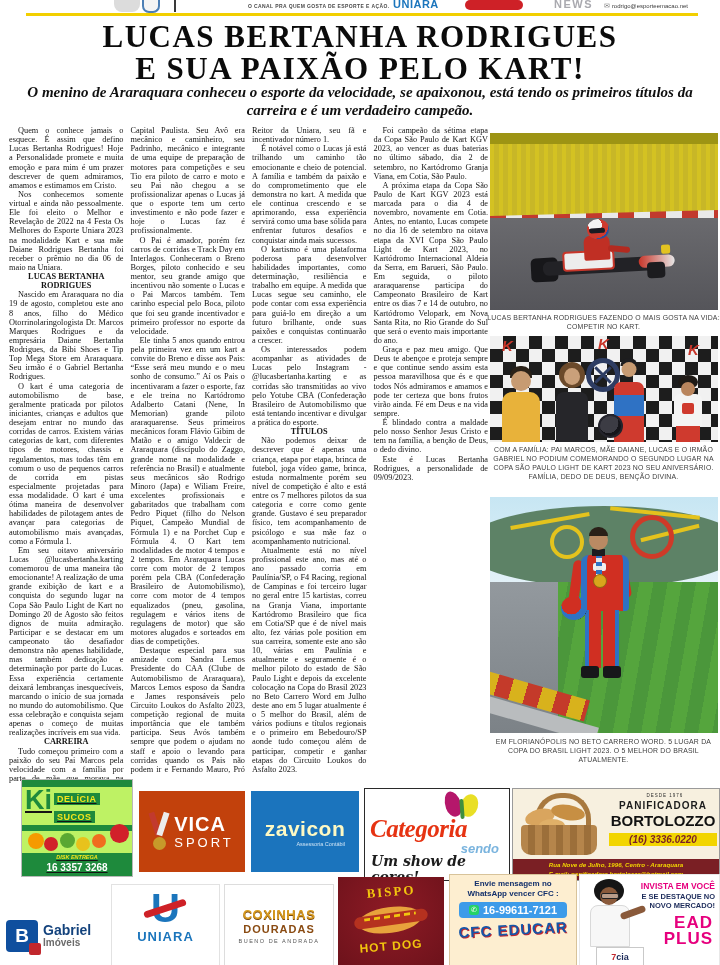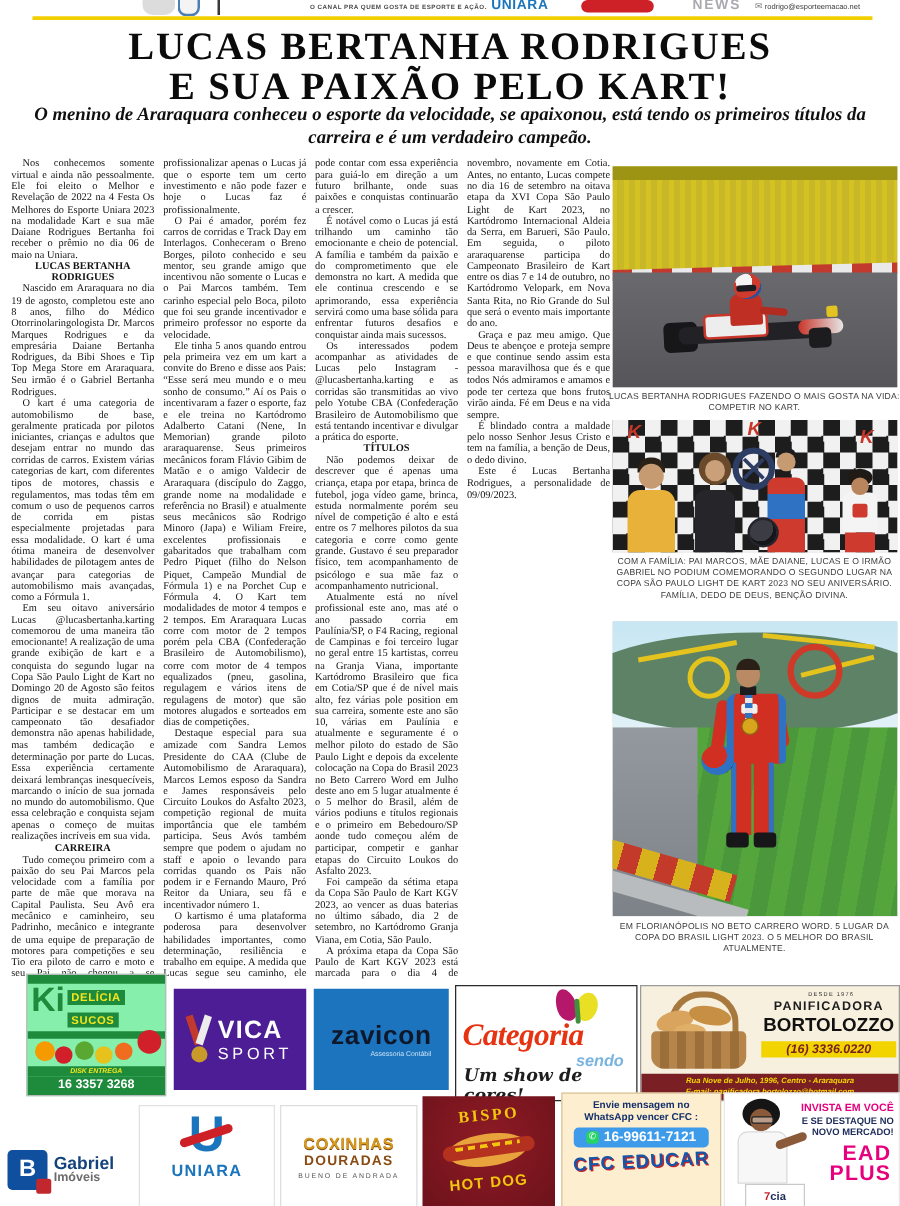--- a/index.html
+++ b/index.html
@@ -126,44 +126,44 @@
   .boy .helm{position:absolute;left:-2px;top:66px;width:26px;height:24px;border-radius:50%;
       background:radial-gradient(circle at 40% 35%,#d02f22 0 45%,#2f72c4 46% 75%,#1c1c22 76%);}
   .boy .leg-l{position:absolute;left:22px;top:80px;width:12px;height:58px;background:#d02f22;border-left:4px solid #2f72c4;}
   .boy .leg-r{position:absolute;left:40px;top:80px;width:12px;height:58px;background:#d02f22;border-right:4px solid #2f72c4;}
   .boy .boot-l{position:absolute;left:18px;top:136px;width:18px;height:12px;background:#17171a;border-radius:3px;}
   .boy .boot-r{position:absolute;left:40px;top:136px;width:18px;height:12px;background:#17171a;border-radius:3px;}
 
   
   .ad{position:absolute;overflow:hidden;font-family:"Liberation Sans",sans-serif;}
   
-  #ad-ki{left:21px;top:779px;width:110px;height:96px;background:#86efac;border:1px solid #b9b9b9;}
+  #ad-ki{left:21px;top:779px;width:110px;height:96px;background:#bef264;border:1px solid #b9b9b9;text-decoration:underline;}
   .ki-strip{height:7px;background:#1e8a3c;}
   .ki-row{display:flex;align-items:flex-start;padding:1px 3px 0 3px;gap:2px;}
   .ki-k{font-size:27px;font-weight:900;color:#1e8a3c;line-height:.9;}
   .ki-chip{background:#1e8a3c;color:#f4e61c;font-weight:900;font-size:9px;padding:1px 3px;margin-top:1px;letter-spacing:.5px;}
   .ki-strip2{height:6px;background:#1e8a3c;margin-top:1px;}
   .ki-fruits{position:relative;height:22px;}
   .fruit{position:absolute;border-radius:50%;}
   .ki-badge{position:absolute;right:3px;top:44px;width:19px;height:19px;border-radius:50%;background:#d1202a;}
   .ki-dlv{background:#1e8a3c;color:#f4e61c;font-style:italic;font-weight:700;font-size:5.5px;text-align:center;padding:1px 0;}
   .ki-ph{background:#1e8a3c;color:#fff;font-weight:900;text-align:center;font-size:10px;line-height:1.15;padding:1px 0 2px 0;}
   .ki-ph .small{font-size:8px;}
   
-  #ad-vica{left:139px;top:791px;width:106px;height:81px;background:#4c1d95;display:flex;align-items:center;justify-content:center;gap:6px;}
+  #ad-vica{left:139px;top:791px;width:106px;height:81px;background:#c2410c;display:flex;align-items:center;justify-content:center;gap:6px;}
   .vica-medal{position:relative;width:18px;height:40px;}
   .vica-rib-l{position:absolute;left:2px;top:0;width:6px;height:24px;background:#c23a2e;transform:rotate(-18deg);}
   .vica-rib-r{position:absolute;right:2px;top:0;width:6px;height:24px;background:#ececec;transform:rotate(18deg);}
   .vica-circ{position:absolute;left:3px;bottom:2px;width:13px;height:13px;border-radius:50%;background:#c79a2a;}
   .vica-txt{color:#fff;line-height:1;}
   .vica-l1{font-size:20px;font-weight:900;letter-spacing:1px;}
   .vica-l2{font-size:13px;font-weight:400;letter-spacing:3px;margin-top:2px;}
   
   #ad-zav{left:251px;top:791px;width:108px;height:81px;background:#1b74bd;display:flex;flex-direction:column;align-items:center;justify-content:center;}
-  .zav-name{color:#0f172a;font-weight:800;font-size:21px;letter-spacing:.5px;}
+  .zav-name{color:#fef9c3;font-weight:800;font-size:21px;letter-spacing:.5px;}
   .zav-sub{color:#cfe4f5;font-size:5.5px;align-self:flex-end;margin-right:14px;}
   
   #ad-aqua{left:364px;top:788px;width:144px;height:91px;background:#fff;border:1px solid #2a2a2a;}
   .aq-wing1{position:absolute;right:48px;top:2px;width:16px;height:26px;background:#b5176b;border-radius:60% 60% 60% 60%/70% 70% 50% 50%;transform:rotate(-18deg);}
   .aq-wing2b{position:absolute;right:31px;top:5px;width:17px;height:23px;background:#e9df25;border-radius:60%;transform:rotate(16deg);}
   .aq-body{position:absolute;right:45px;top:10px;width:4px;height:20px;background:#3f8f3f;border-radius:3px;transform:rotate(-4deg);}
   .aq-name{position:absolute;left:5px;top:26px;font-family:"Liberation Serif",serif;font-weight:900;font-style:italic;font-size:25px;color:#e63312;letter-spacing:-.5px;}
   .aq-sub{position:absolute;right:10px;top:52px;font-style:italic;font-weight:800;font-size:13px;color:#7ab4de;}
   .aq-slogan{position:absolute;left:6px;top:64px;font-family:"DejaVu Serif",serif;font-style:italic;font-weight:700;font-size:14px;color:#1d1d1d;}
   
@@ -250,32 +250,33 @@
   </div>
   <div class="rule-yellow"></div>
 
   <div class="headline">
     <div>LUCAS BERTANHA RODRIGUES</div>
     <div>E SUA PAIXÃO PELO KART!</div>
   </div>
   <div class="deck">O menino de Araraquara conheceu o esporte da velocidade, se apaixonou, está tendo os primeiros títulos da carreira e é um verdadeiro campeão.</div>
 
   <div class="article">
+    <p class="ab p">Quem o conhece jamais o esquece. É assim que defino Lucas Bertanha Rodrigues! Hoje a Personalidade promete e muita emoção e para mim é um prazer descrever de quem admiramos, amamos e estimamos em Cristo.</p>
     <p class="ab p">Nos conhecemos somente virtual e ainda não pessoalmente. Ele foi eleito o Melhor e Revelação de 2022 na 4 Festa Os Melhores do Esporte Uniara 2023 na modalidade Kart e sua mãe Daiane Rodrigues Bertanha foi receber o prêmio no dia 06 de maio na Uniara.</p>
     <p class="ab h">LUCAS BERTANHA RODRIGUES</p>
     <p class="ab p">Nascido em Araraquara no dia 19 de agosto, completou este ano 8 anos, filho do Médico Otorrinolaringologista Dr. Marcos Marques Rodrigues e da empresária Daiane Bertanha Rodrigues, da Bibi Shoes e Tip Top Mega Store em Araraquara. Seu irmão é o Gabriel Bertanha Rodrigues.</p>
     <p class="ab p">O kart é uma categoria de automobilismo de base, geralmente praticada por pilotos iniciantes, crianças e adultos que desejam entrar no mundo das corridas de carros. Existem várias categorias de kart, com diferentes tipos de motores, chassis e regulamentos, mas todas têm em comum o uso de pequenos carros de corrida em pistas especialmente projetadas para essa modalidade. O kart é uma ótima maneira de desenvolver habilidades de pilotagem antes de avançar para categorias de automobilismo mais avançadas, como a Fórmula 1.</p>
     <p class="ab p">Em seu oitavo aniversário Lucas @lucasbertanha.karting comemorou de uma maneira tão emocionante! A realização de uma grande exibição de kart e a conquista do segundo lugar na Copa São Paulo Light de Kart no Domingo 20 de Agosto são feitos dignos de muita admiração. Participar e se destacar em um campeonato tão desafiador demonstra não apenas habilidade, mas também dedicação e determinação por parte do Lucas. Essa experiência certamente deixará lembranças inesquecíveis, marcando o início de sua jornada no mundo do automobilismo. Que essa celebração e conquista sejam apenas o começo de muitas realizações incríveis em sua vida.</p>
     <p class="ab h">CARREIRA</p>
     <p class="ab p">Tudo começou primeiro com a paixão do seu Pai Marcos pela velocidade com a família por parte de mãe que morava na Capital Paulista. Seu Avô era mecânico e caminheiro, seu Padrinho, mecânico e integrante de uma equipe de preparação de motores para competições e seu Tio era piloto de carro e moto e seu Pai não chegou a se profissionalizar apenas o Lucas já que o esporte tem um certo investimento e não pode fazer e hoje o Lucas faz é profissionalmente.</p>
     <p class="ab p">O Pai é amador, porém fez carros de corridas e Track Day em Interlagos. Conheceram o Breno Borges, piloto conhecido e seu mentor, seu grande amigo que incentivou não somente o Lucas e o Pai Marcos também. Tem carinho especial pelo Boca, piloto que foi seu grande incentivador e primeiro professor no esporte da velocidade.</p>
     <p class="ab p">Ele tinha 5 anos quando entrou pela primeira vez em um kart a convite do Breno e disse aos Pais: “Esse será meu mundo e o meu sonho de consumo.” Aí os Pais o incentivaram a fazer o esporte, faz e ele treina no Kartódromo Adalberto Catani (Nene, In Memorian) grande piloto araraquarense. Seus primeiros mecânicos foram Flávio Gibim de Matão e o amigo Valdecir de Araraquara (discípulo do Zaggo, grande nome na modalidade e referência no Brasil) e atualmente seus mecânicos são Rodrigo Minoro (Japa) e Wiliam Freire, excelentes profissionais e gabaritados que trabalham com Pedro Piquet (filho do Nelson Piquet, Campeão Mundial de Fórmula 1) e na Porchet Cup e Fórmula 4. O Kart tem modalidades de motor 4 tempos e 2 tempos. Em Araraquara Lucas corre com motor de 2 tempos porém pela CBA (Confederação Brasileiro de Automobilismo), corre com motor de 4 tempos equalizados (pneu, gasolina, regulagem e vários itens de regulagens de motor) que são motores alugados e sorteados em dias de competições.</p>
     <p class="ab p">Destaque especial para sua amizade com Sandra Lemos Presidente do CAA (Clube de Automobilismo de Araraquara), Marcos Lemos esposo da Sandra e James responsáveis pelo Circuito Loukos do Asfalto 2023, competição regional de muita importância que ele também participa. Seus Avós também sempre que podem o ajudam no staff e apoio o levando para corridas quando os Pais não podem ir e Fernando Mauro, Pró Reitor da Uniara, seu fã e incentivador número 1.</p>
+    <p class="ab p">É notável como o Lucas já está trilhando um caminho tão emocionante e cheio de potencial. A família e também da paixão e do comprometimento que ele demonstra no kart. A medida que ele continua crescendo e se aprimorando, essa experiência servirá como uma base sólida para enfrentar futuros desafios e conquistar ainda mais sucessos.</p>
     <p class="ab p">O kartismo é uma plataforma poderosa para desenvolver habilidades importantes, como determinação, resiliência e trabalho em equipe. A medida que Lucas segue seu caminho, ele pode contar com essa experiência para guiá-lo em direção a um futuro brilhante, onde suas paixões e conquistas continuarão a crescer.</p>
-    <p class="ab p">É notável como o Lucas já está trilhando um caminho tão emocionante e cheio de potencial. A família e também da paixão e do comprometimento que ele demonstra no kart. A medida que ele continua crescendo e se aprimorando, essa experiência servirá como uma base sólida para enfrentar futuros desafios e conquistar ainda mais sucessos.</p>
     <p class="ab p">Os interessados podem acompanhar as atividades de Lucas pelo Instagram - @lucasbertanha.karting e as corridas são transmitidas ao vivo pelo Yotube CBA (Confederação Brasileiro de Automobilismo que está tentando incentivar e divulgar a prática do esporte.</p>
     <p class="ab h">TÍTULOS</p>
     <p class="ab p">Não podemos deixar de descrever que é apenas uma criança, etapa por etapa, brinca de futebol, joga vídeo game, brinca, estuda normalmente porém seu nível de competição é alto e está entre os 7 melhores pilotos da sua categoria e corre como gente grande. Gustavo é seu preparador físico, tem acompanhamento de psicólogo e sua mãe faz o acompanhamento nutricional.</p>
     <p class="ab p">Atualmente está no nível profissional este ano, mas até o ano passado corria em Paulínia/SP, o F4 Racing, regional de Campinas e foi terceiro lugar no geral entre 15 kartistas, correu na Granja Viana, importante Kartódromo Brasileiro que fica em Cotia/SP que é de nível mais alto, fez várias pole position em sua carreira, somente este ano são 10, várias em Paulínia e atualmente e seguramente é o melhor piloto do estado de São Paulo Light e depois da excelente colocação na Copa do Brasil 2023 no Beto Carrero Word em Julho deste ano em 5 lugar atualmente é o 5 melhor do Brasil, além de vários podiuns e títulos regionais e o primeiro em Bebedouro/SP aonde tudo começou além de participar, competir e ganhar etapas do Circuito Loukos do Asfalto 2023.</p>
     <p class="ab p">Foi campeão da sétima etapa da Copa São Paulo de Kart KGV 2023, ao vencer as duas baterias no último sábado, dia 2 de setembro, no Kartódromo Granja Viana, em Cotia, São Paulo.</p>
     <p class="ab p">A próxima etapa da Copa São Paulo de Kart KGV 2023 está marcada para o dia 4 de novembro, novamente em Cotia. Antes, no entanto, Lucas compete no dia 16 de setembro na oitava etapa da XVI Copa São Paulo Light de Kart 2023, no Kartódromo Internacional Aldeia da Serra, em Barueri, São Paulo. Em seguida, o piloto araraquarense participa do Campeonato Brasileiro de Kart entre os dias 7 e 14 de outubro, no Kartódromo Velopark, em Nova Santa Rita, no Rio Grande do Sul que será o evento mais importante do ano.</p>
     <p class="ab p">Graça e paz meu amigo. Que Deus te abençoe e proteja sempre e que continue sendo assim esta pessoa maravilhosa que és e que todos Nós admiramos e amamos e pode ter certeza que bons frutos virão ainda. Fé em Deus e na vida sempre.</p>
     <p class="ab p">É blindado contra a maldade pelo nosso Senhor Jesus Cristo e tem na família, a benção de Deus, o dedo divino.</p>
     <p class="ab p">Este é Lucas Bertanha Rodrigues, a personalidade de 09/09/2023.</p>
   </div>

